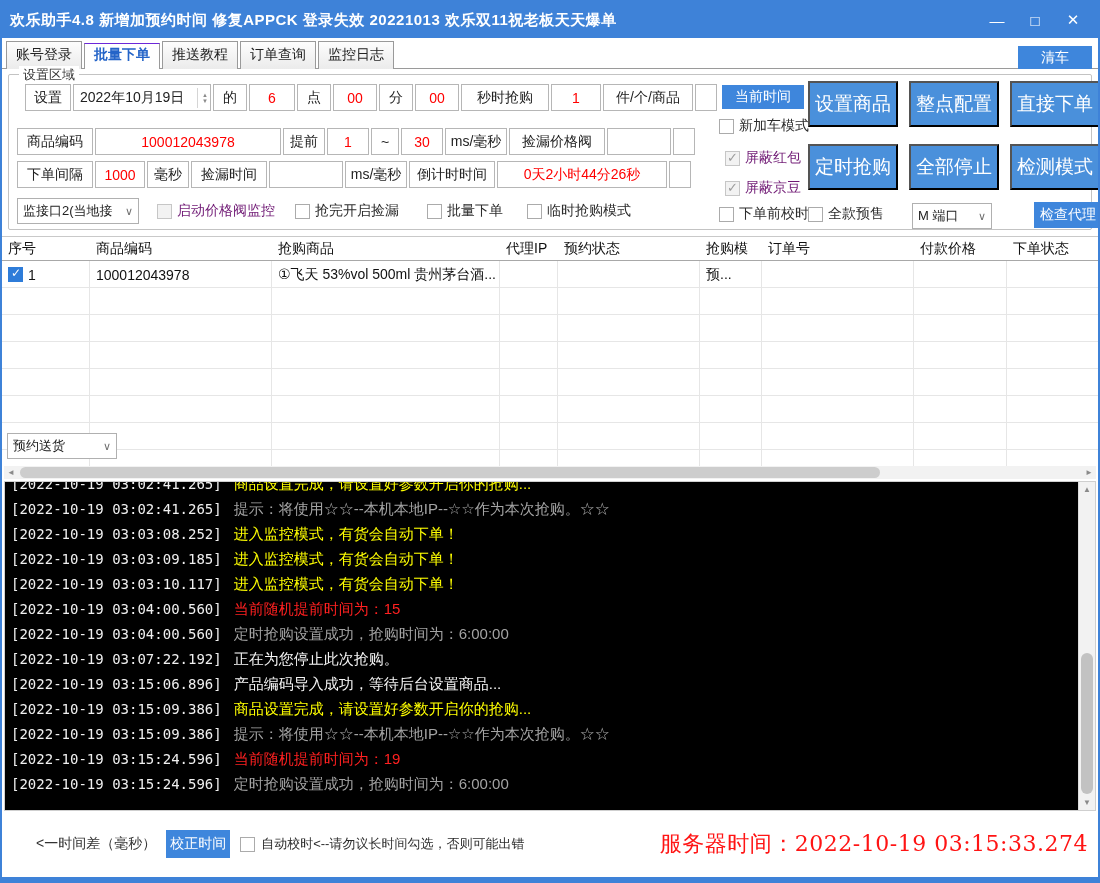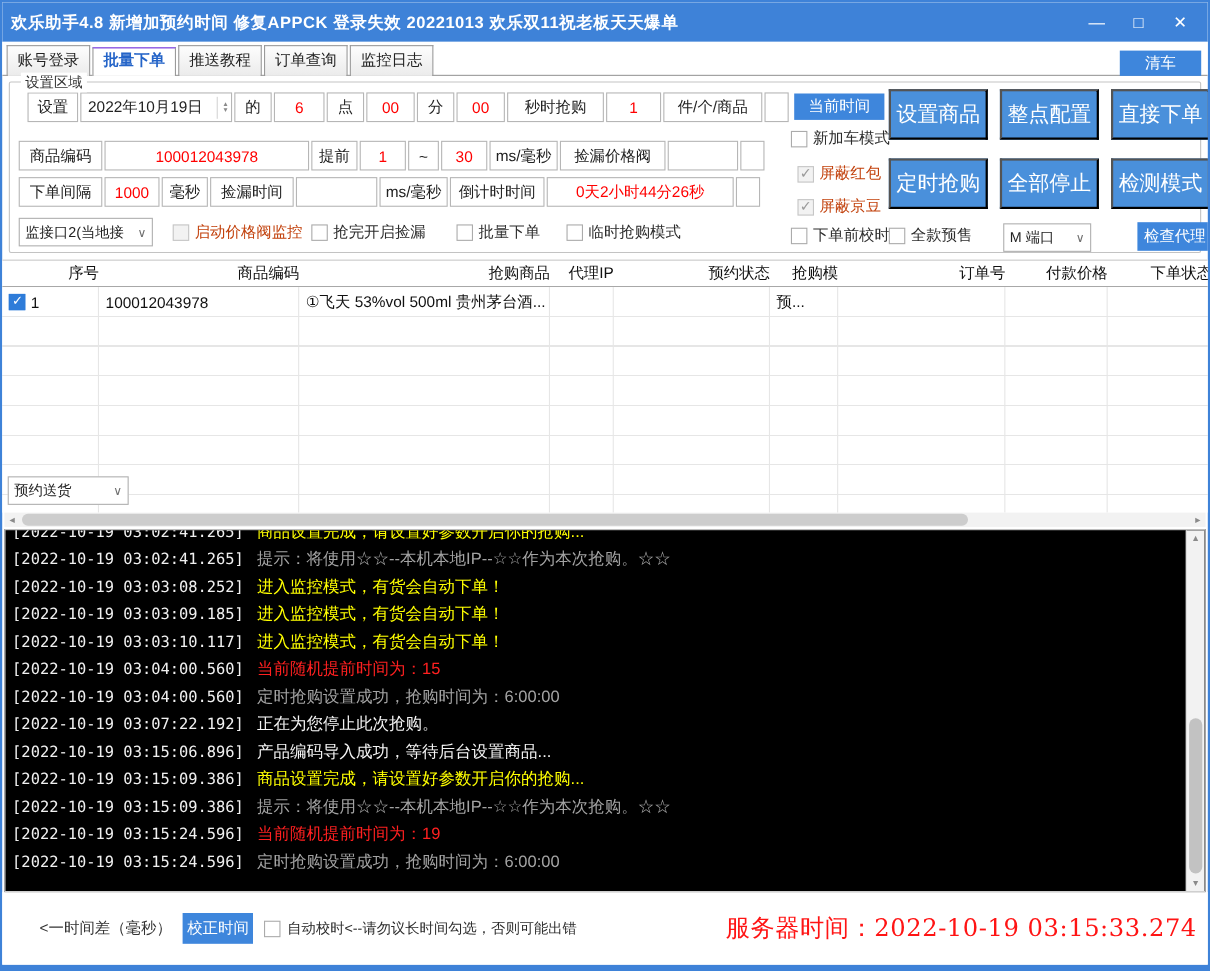--- a/index.html
+++ b/index.html
@@ -26,29 +26,29 @@
   .r1 { margin-top:9px; margin-left:16px; } .r2 { margin-top:17px; } .r3 { margin-top:6px; } .r4 { margin-top:10px; }
   .cell { height:27px; border:1px solid #b6b6b6; background:#fff; display:flex; align-items:center; justify-content:center; font-size:14px; color:#222; overflow:hidden; white-space:nowrap; }
   .red { color:#FF0000; }
   .datecell { justify-content:space-between; padding:0 2px 0 6px; }
   .spin { display:flex; flex-direction:column; color:#8a8a8a; font-size:6px; line-height:6px; padding-left:4px; border-left:1px solid #d5d5d5; height:20px; justify-content:center; }
   .sel { height:26px; border:1px solid #b0b0b0; background:#fff; display:flex; align-items:center; justify-content:space-between; font-size:13px; padding:0 5px; color:#222; }
   .chev { color:#6f6f6f; font-size:11px; }
   .cbw { display:flex; align-items:center; gap:5px; font-size:14px; color:#2c2c2c; white-space:nowrap; }
   .cb { width:15px; height:15px; border:1px solid #ababab; background:#fff; position:relative; flex:none; }
   .cb.ck::after { content:"✓"; position:absolute; left:1px; top:-2px; font-size:13px; color:#9b9b9b; }
-  .dis { color:#c2410c; }
+  .dis { color:#701a75; }
   .cb.gray { background:#f2f2f2; border-color:#c6c6c6; }
   .rpanel { position:absolute; left:707px; top:0; width:385px; height:154px; }
   .rpanel .abs { position:absolute; }
   .bigbtn { width:90px; height:46px; background:#4A90DB; color:#fff; font-size:19px; display:flex; align-items:center; justify-content:center; }
 
   
   .gridtable { flex:none; margin:4px 0 0; --cols:88px 182px 228px 58px 142px 62px 152px 93px 95px; }
-  .thead { display:grid; grid-template-columns:var(--cols); height:25px; border-top:1px solid #c9c9c9; border-bottom:1px solid #a8a8a8; align-items:center; font-size:14px; color:#111; background:#fff;text-align:right; }
+  .thead { display:grid; grid-template-columns:var(--cols); height:25px; border-top:1px solid #c9c9c9; border-bottom:1px solid #a8a8a8; align-items:center; font-size:14px; color:#111; background:#fff; }
   .thead span { padding-left:6px; white-space:nowrap; overflow:hidden; }
   .tbody { position:relative; height:205px; background:repeating-linear-gradient(#fff 0 26px,#e6e6e6 26px 27px); }
   .vlines { position:absolute; inset:0; display:grid; grid-template-columns:var(--cols); }
   .vlines div { border-right:1px solid #e6e6e6; }
   .trow { position:absolute; top:0; left:0; right:0; height:27px; display:grid; grid-template-columns:var(--cols); align-items:center; font-size:14px; color:#111; }
   .trow span { padding-left:6px; white-space:nowrap; overflow:hidden; }
   .seqcell { display:flex; align-items:center; gap:5px; padding-left:5px; }
   .cb.blue { background:#2E7CD9; border-color:#2E7CD9; }
   .cb.blue::after { content:"✓"; position:absolute; left:2px; top:-2px; font-size:12px; color:#fff; }
   .deliver { position:absolute; left:5px; bottom:7px; width:110px; height:26px; }
@@ -155,21 +155,21 @@
 
     <div class="srow r4">
       <div class="sel" style="width:122px">
         <span>监接口2(当地接</span>
         <span class="chev">∨</span>
       </div>
       <label class="cbw dis" style="margin-left:16px">
         <span class="cb gray"></span>
         <span>启动价格阀监控</span>
       </label>
-      <label class="cbw" style="margin-left:6px">
+      <label class="cbw" style="margin-left:18px">
         <span class="cb"></span>
         <span>抢完开启捡漏</span>
       </label>
       <label class="cbw" style="margin-left:26px">
         <span class="cb"></span>
         <span>批量下单</span>
       </label>
       <label class="cbw" style="margin-left:22px">
         <span class="cb"></span>
         <span>临时抢购模式</span>

